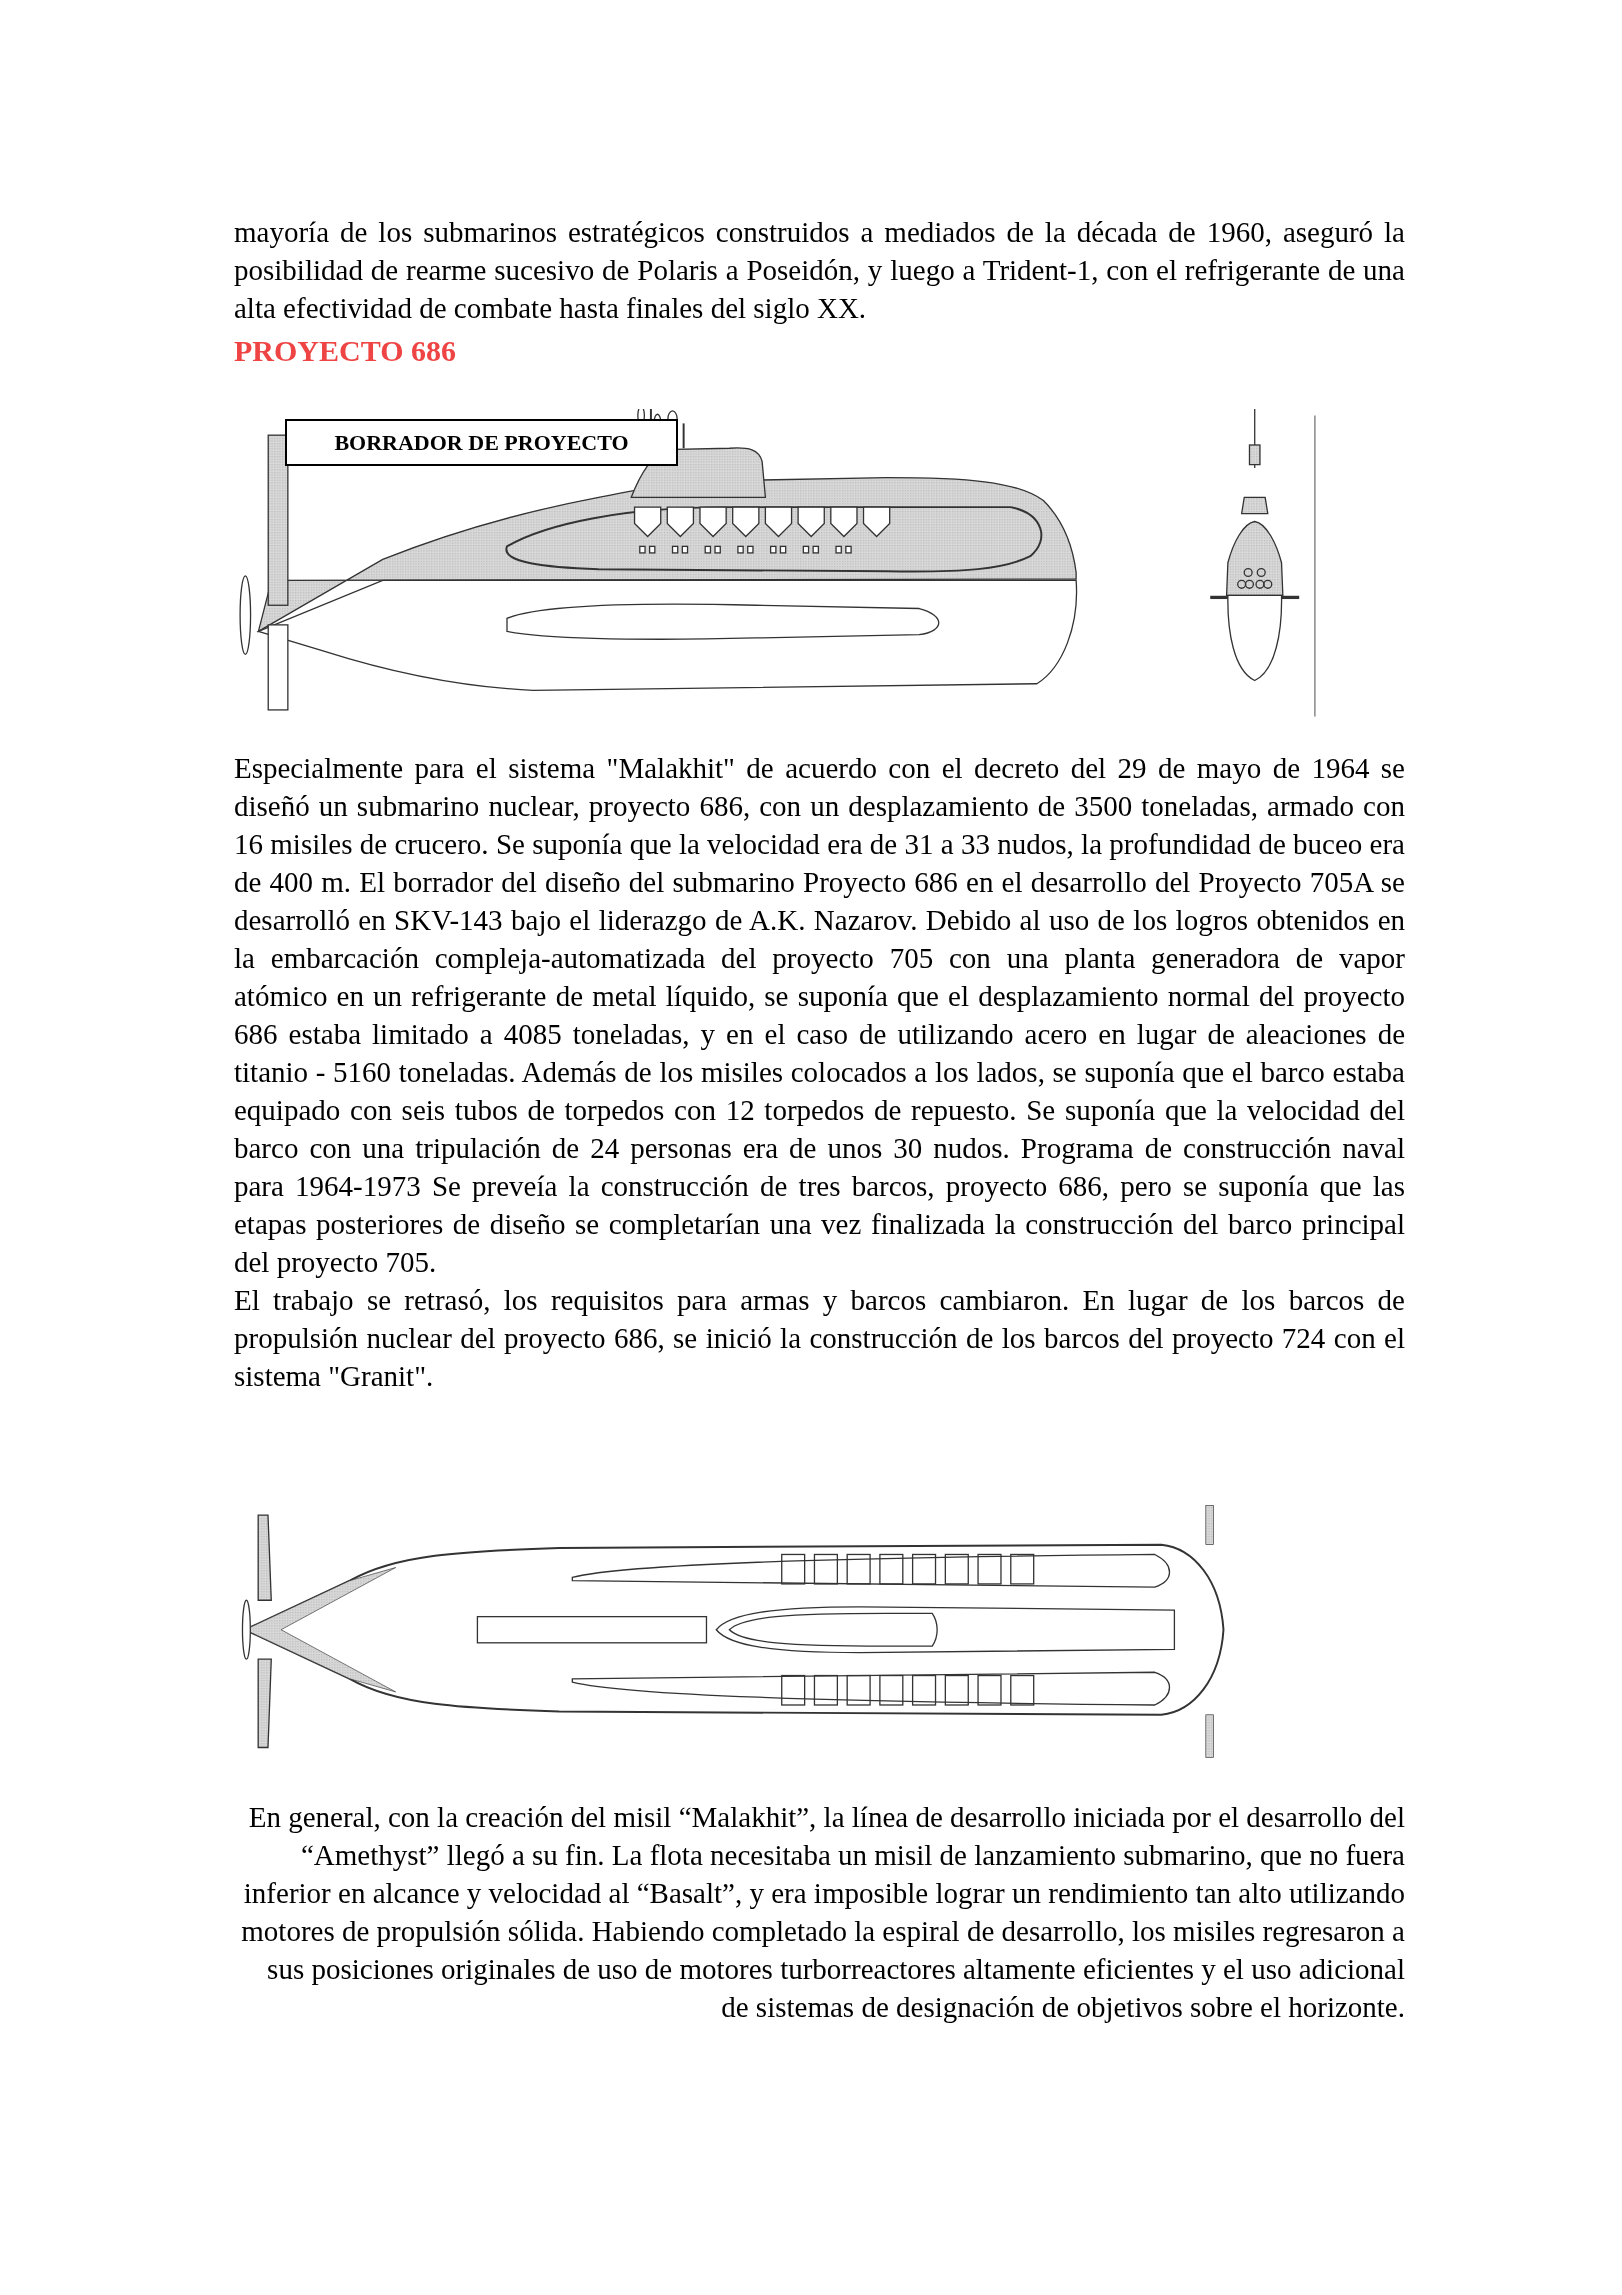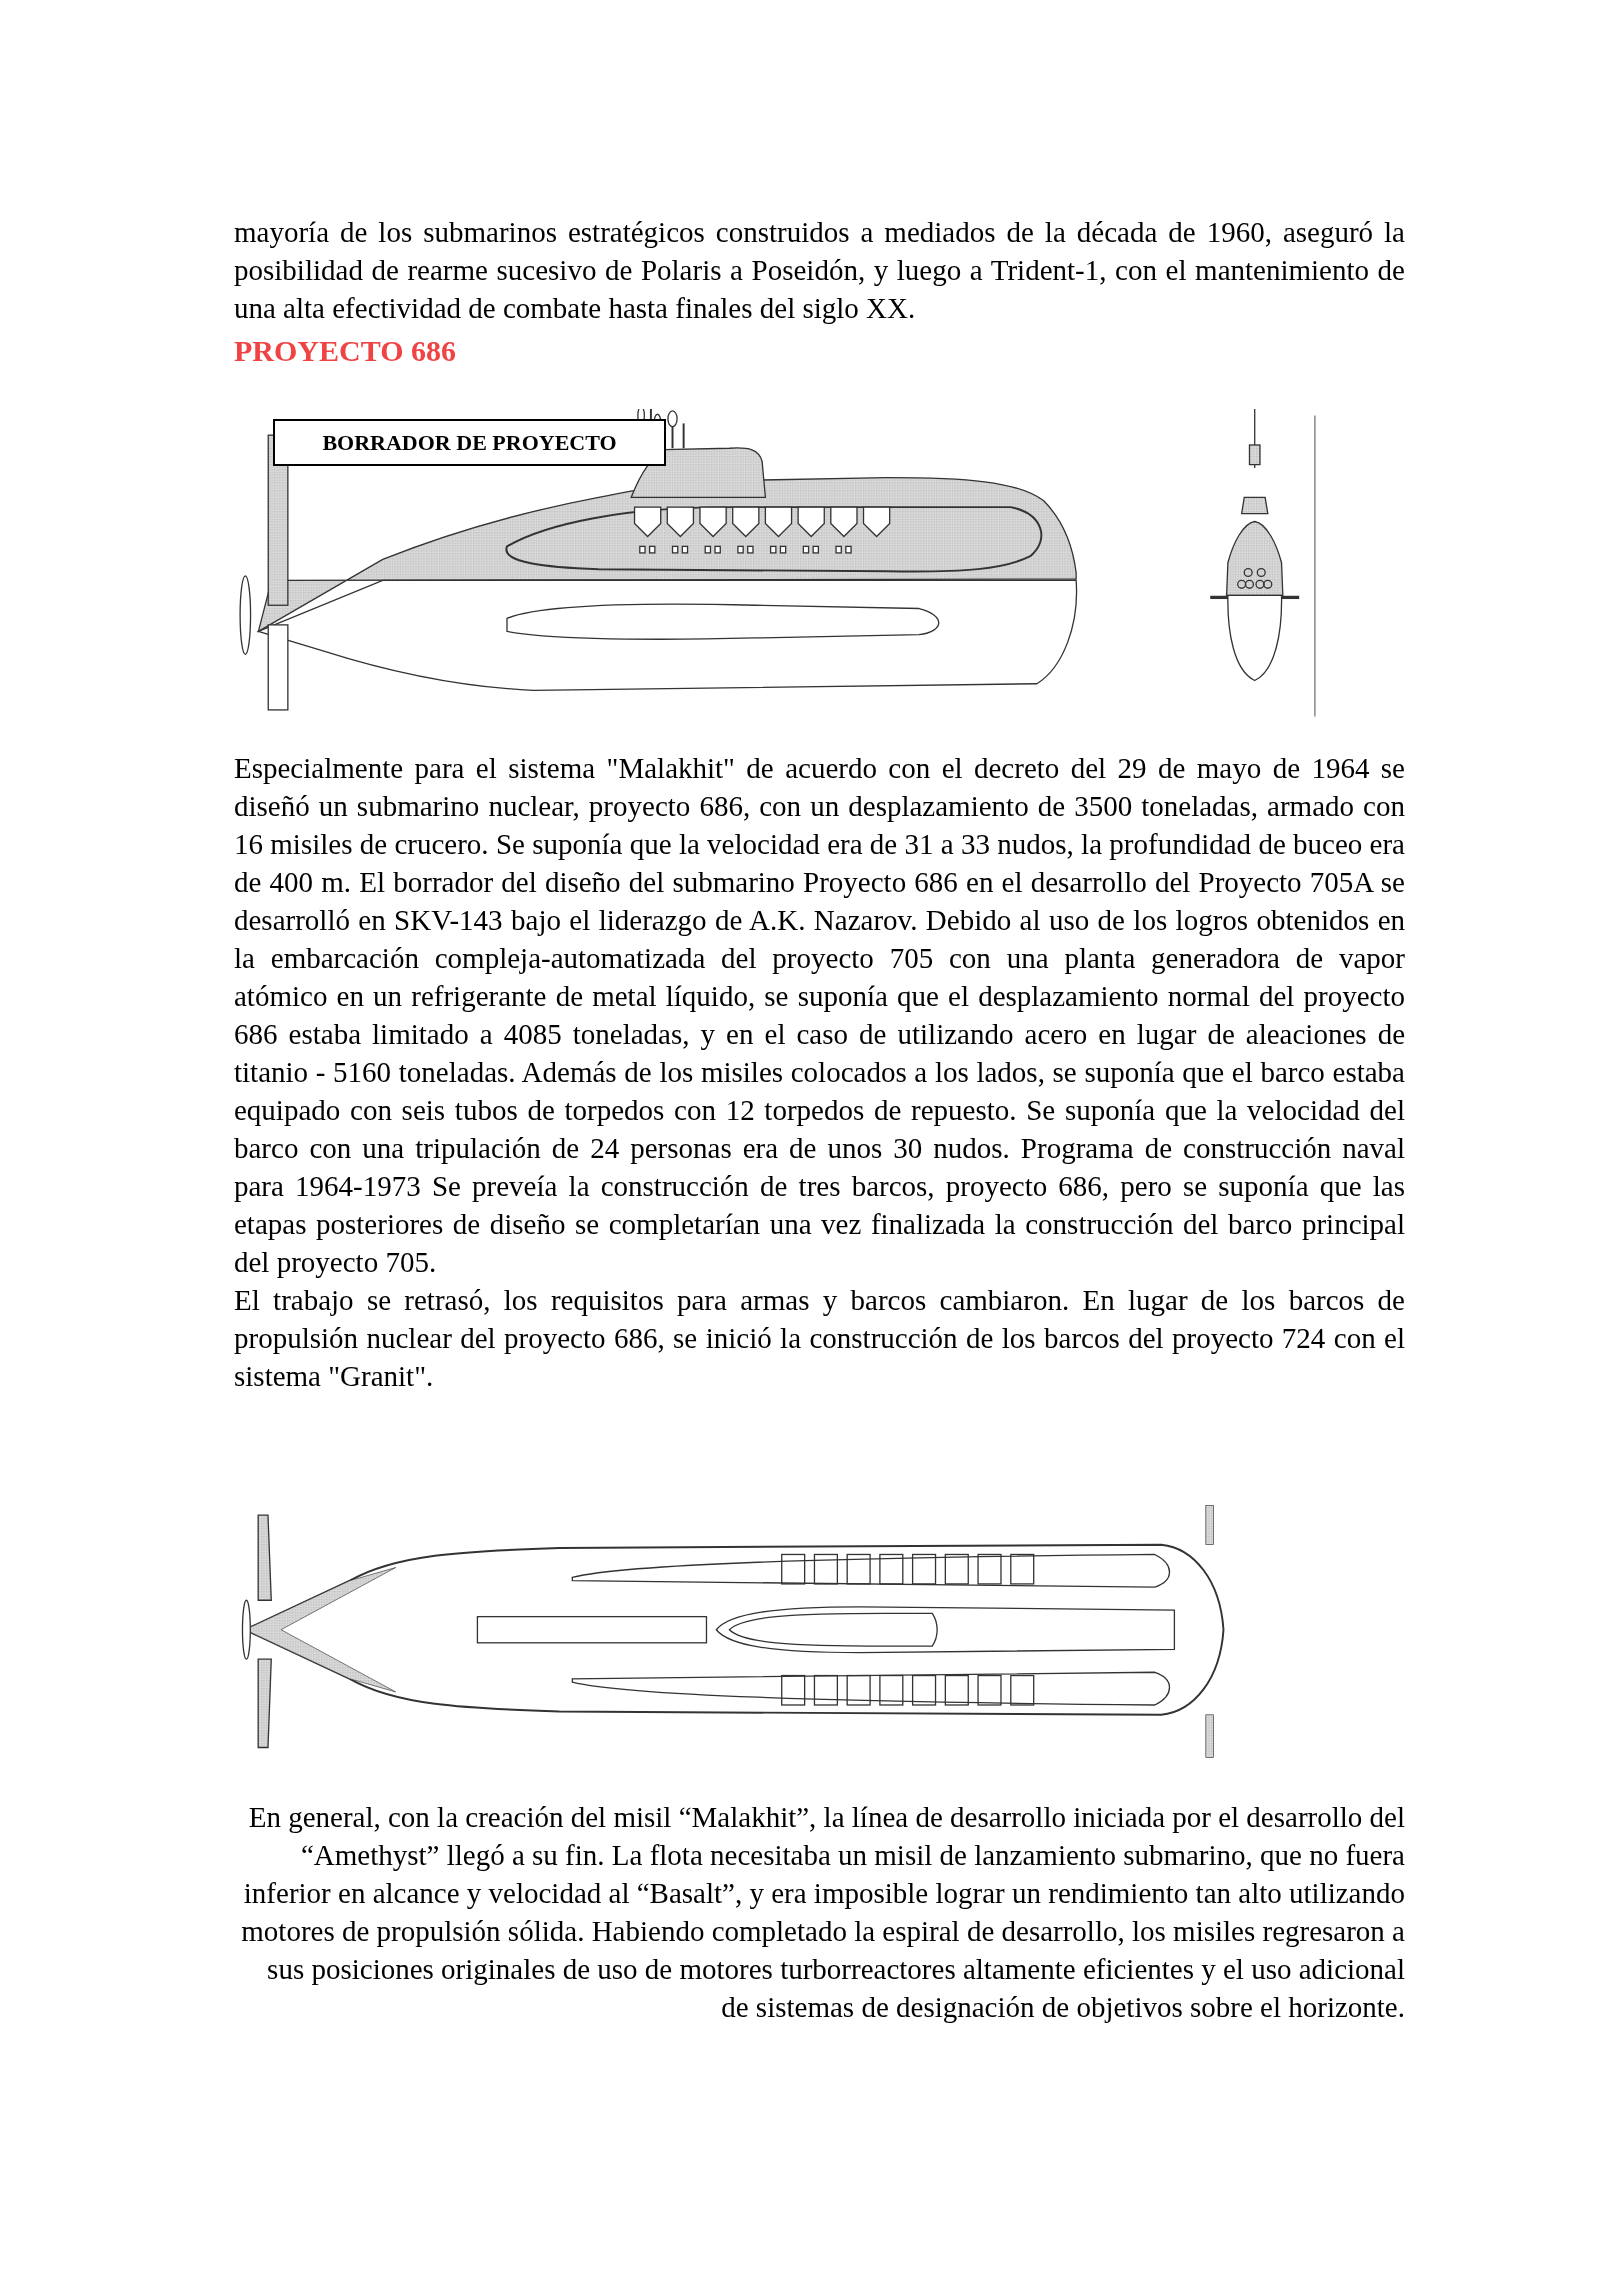--- a/index.html
+++ b/index.html
@@ -12,35 +12,35 @@
     text-align: justify;
   }
   .text p { margin: 0; }
   .heading {
     position: absolute; left: 234px; top: 334px;
     font-family: "Liberation Serif", serif; font-weight: bold;
     font-size: 30px; color: #ef4444;
   }
   .figure { position: absolute; background: #fff; }
   .label-box {
-    position: absolute; left: 273px; top: 419px; width: 393px; height: 47px;
+    position: absolute; left: 285px; top: 419px; width: 393px; height: 47px;
     border: 2.6px solid #000; box-sizing: border-box;
     display: flex; align-items: center; justify-content: center;
     font-family: "Liberation Serif", serif; font-weight: bold; font-size: 22px; color: #000;
     background: #fff;
   }
   .ragged { text-align: right; }
 </style>
 </head>
 <body>
 
 <div class="page">
 
   <div class="text" style="top:213px;">
-    <p>mayoría de los submarinos estratégicos construidos a mediados de la década de 1960, aseguró la posibilidad de rearme sucesivo de Polaris a Poseidón, y luego a Trident-1, con el mantenimiento de una alta efectividad de combate hasta finales del siglo XX.</p>
+    <p>mayoría de los submarinos estratégicos construidos a mediados de la década de 1960, aseguró la posibilidad de rearme sucesivo de Polaris a Poseidón, y luego a Trident-1, con el refrigerante de una alta efectividad de combate hasta finales del siglo XX.</p>
   </div>
 
   <div class="heading">PROYECTO 686</div>
 
   <div class="figure" style="left:232px; top:409px; width:1178px; height:314px;">
     <svg width="1178" height="314" viewBox="0 0 1800 480">
       <defs>
         <pattern id="hatch" width="4" height="4" patternUnits="userSpaceOnUse">
           <rect width="4" height="4" fill="#d9d9d9"></rect>
           <rect width="2" height="2" fill="#bdbdbd"></rect>

